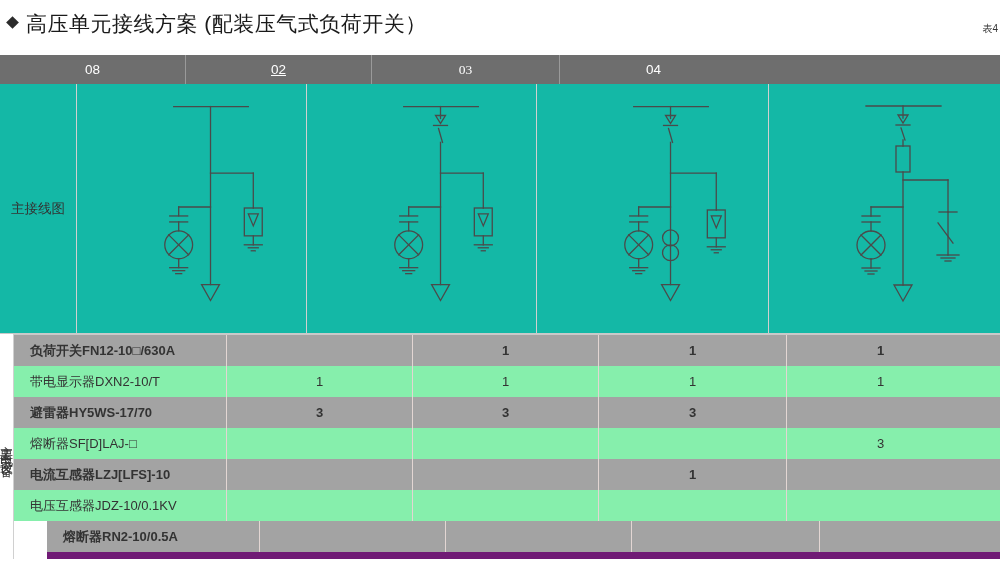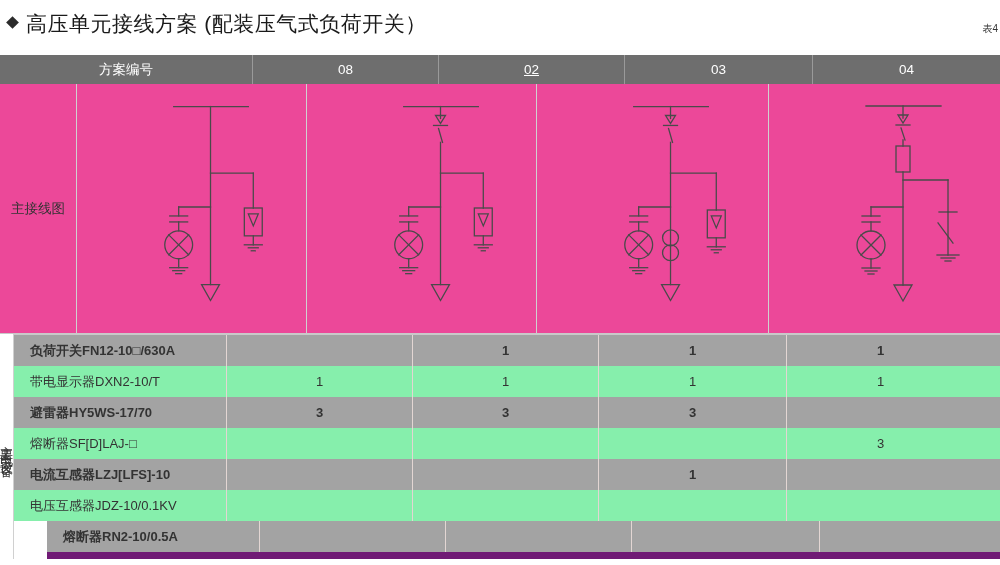--- a/index.html
+++ b/index.html
@@ -40,26 +40,26 @@
   .hdr > div{
     color:#fff;font-size:13.5px;
     display:flex;align-items:center;justify-content:center;
     box-sizing:border-box;
     border-right:1px solid #9a9a9a;
   }
   .hdr > div:last-child{border-right:none;}
   .c-lbl{width:253px;}
   .c-1{width:186px;}
   .c-2{width:186px;text-decoration:underline;}
-  .c-3{width:188px;}
+  .c-3{width:188px;font-family:Liberation Serif, serif;}
   .c-4{width:187px;}
 
   
   .diag-row{
-    display:flex;height:250px;background:#ec4899;
+    display:flex;height:250px;background:#14b8a6;
     border-bottom:1px solid #c9c9c9;
     box-sizing:border-box;
     gap:44px;
   }
   .diag-row > div{
     box-sizing:border-box;
     border-right:1px solid #d0d0d0;
     position:relative;
   }
   .diag-row > div:last-child{border-right:none;}
@@ -114,21 +114,20 @@
 
 <div class="title-bar">
   <div class="title-diamond"></div>
   <div class="title-text">高压单元接线方案 (配装压气式负荷开关）</div>
   <div class="table-no">表4</div>
 </div>
 
 <div class="tbl">
 
   <div class="hdr">
-    <div class="c-lbl">方案编号</div>
     <div class="c-1">08</div>
     <div class="c-2">02</div>
     <div class="c-3">03</div>
     <div class="c-4">04</div>
   </div>
 
   <div class="diag-row">
 
     <div class="c-lbl diag-label">主接线图</div>
 

